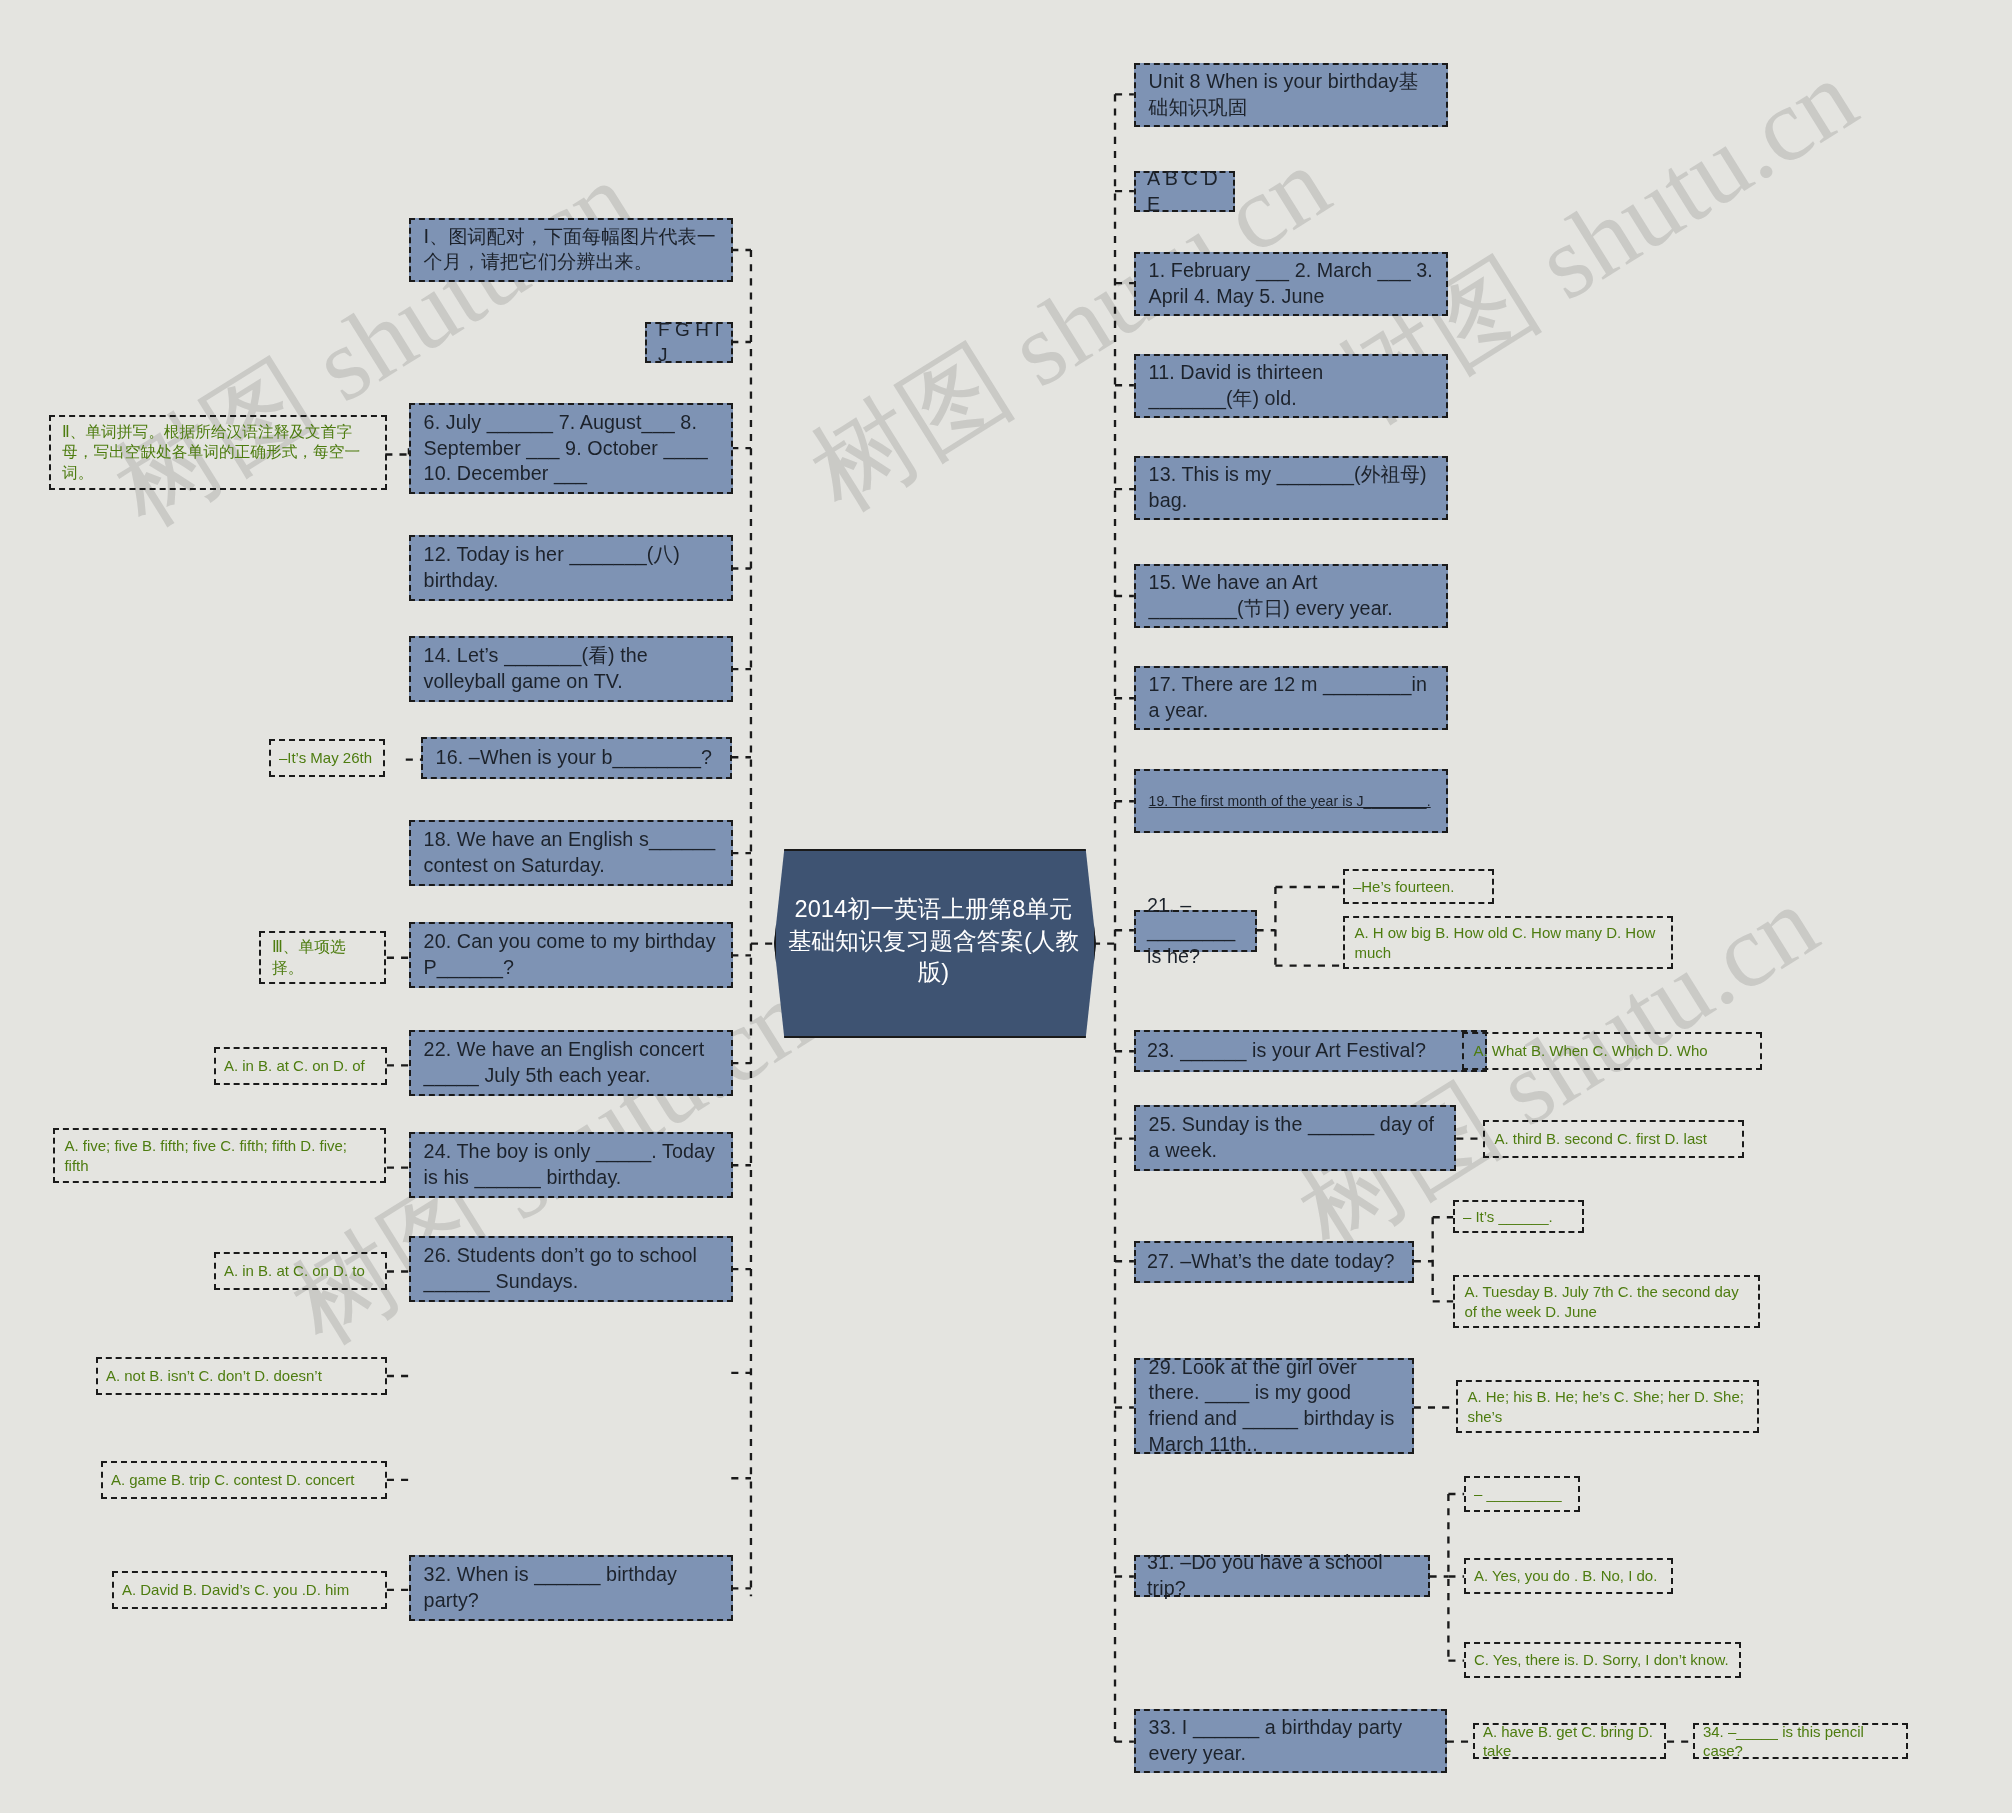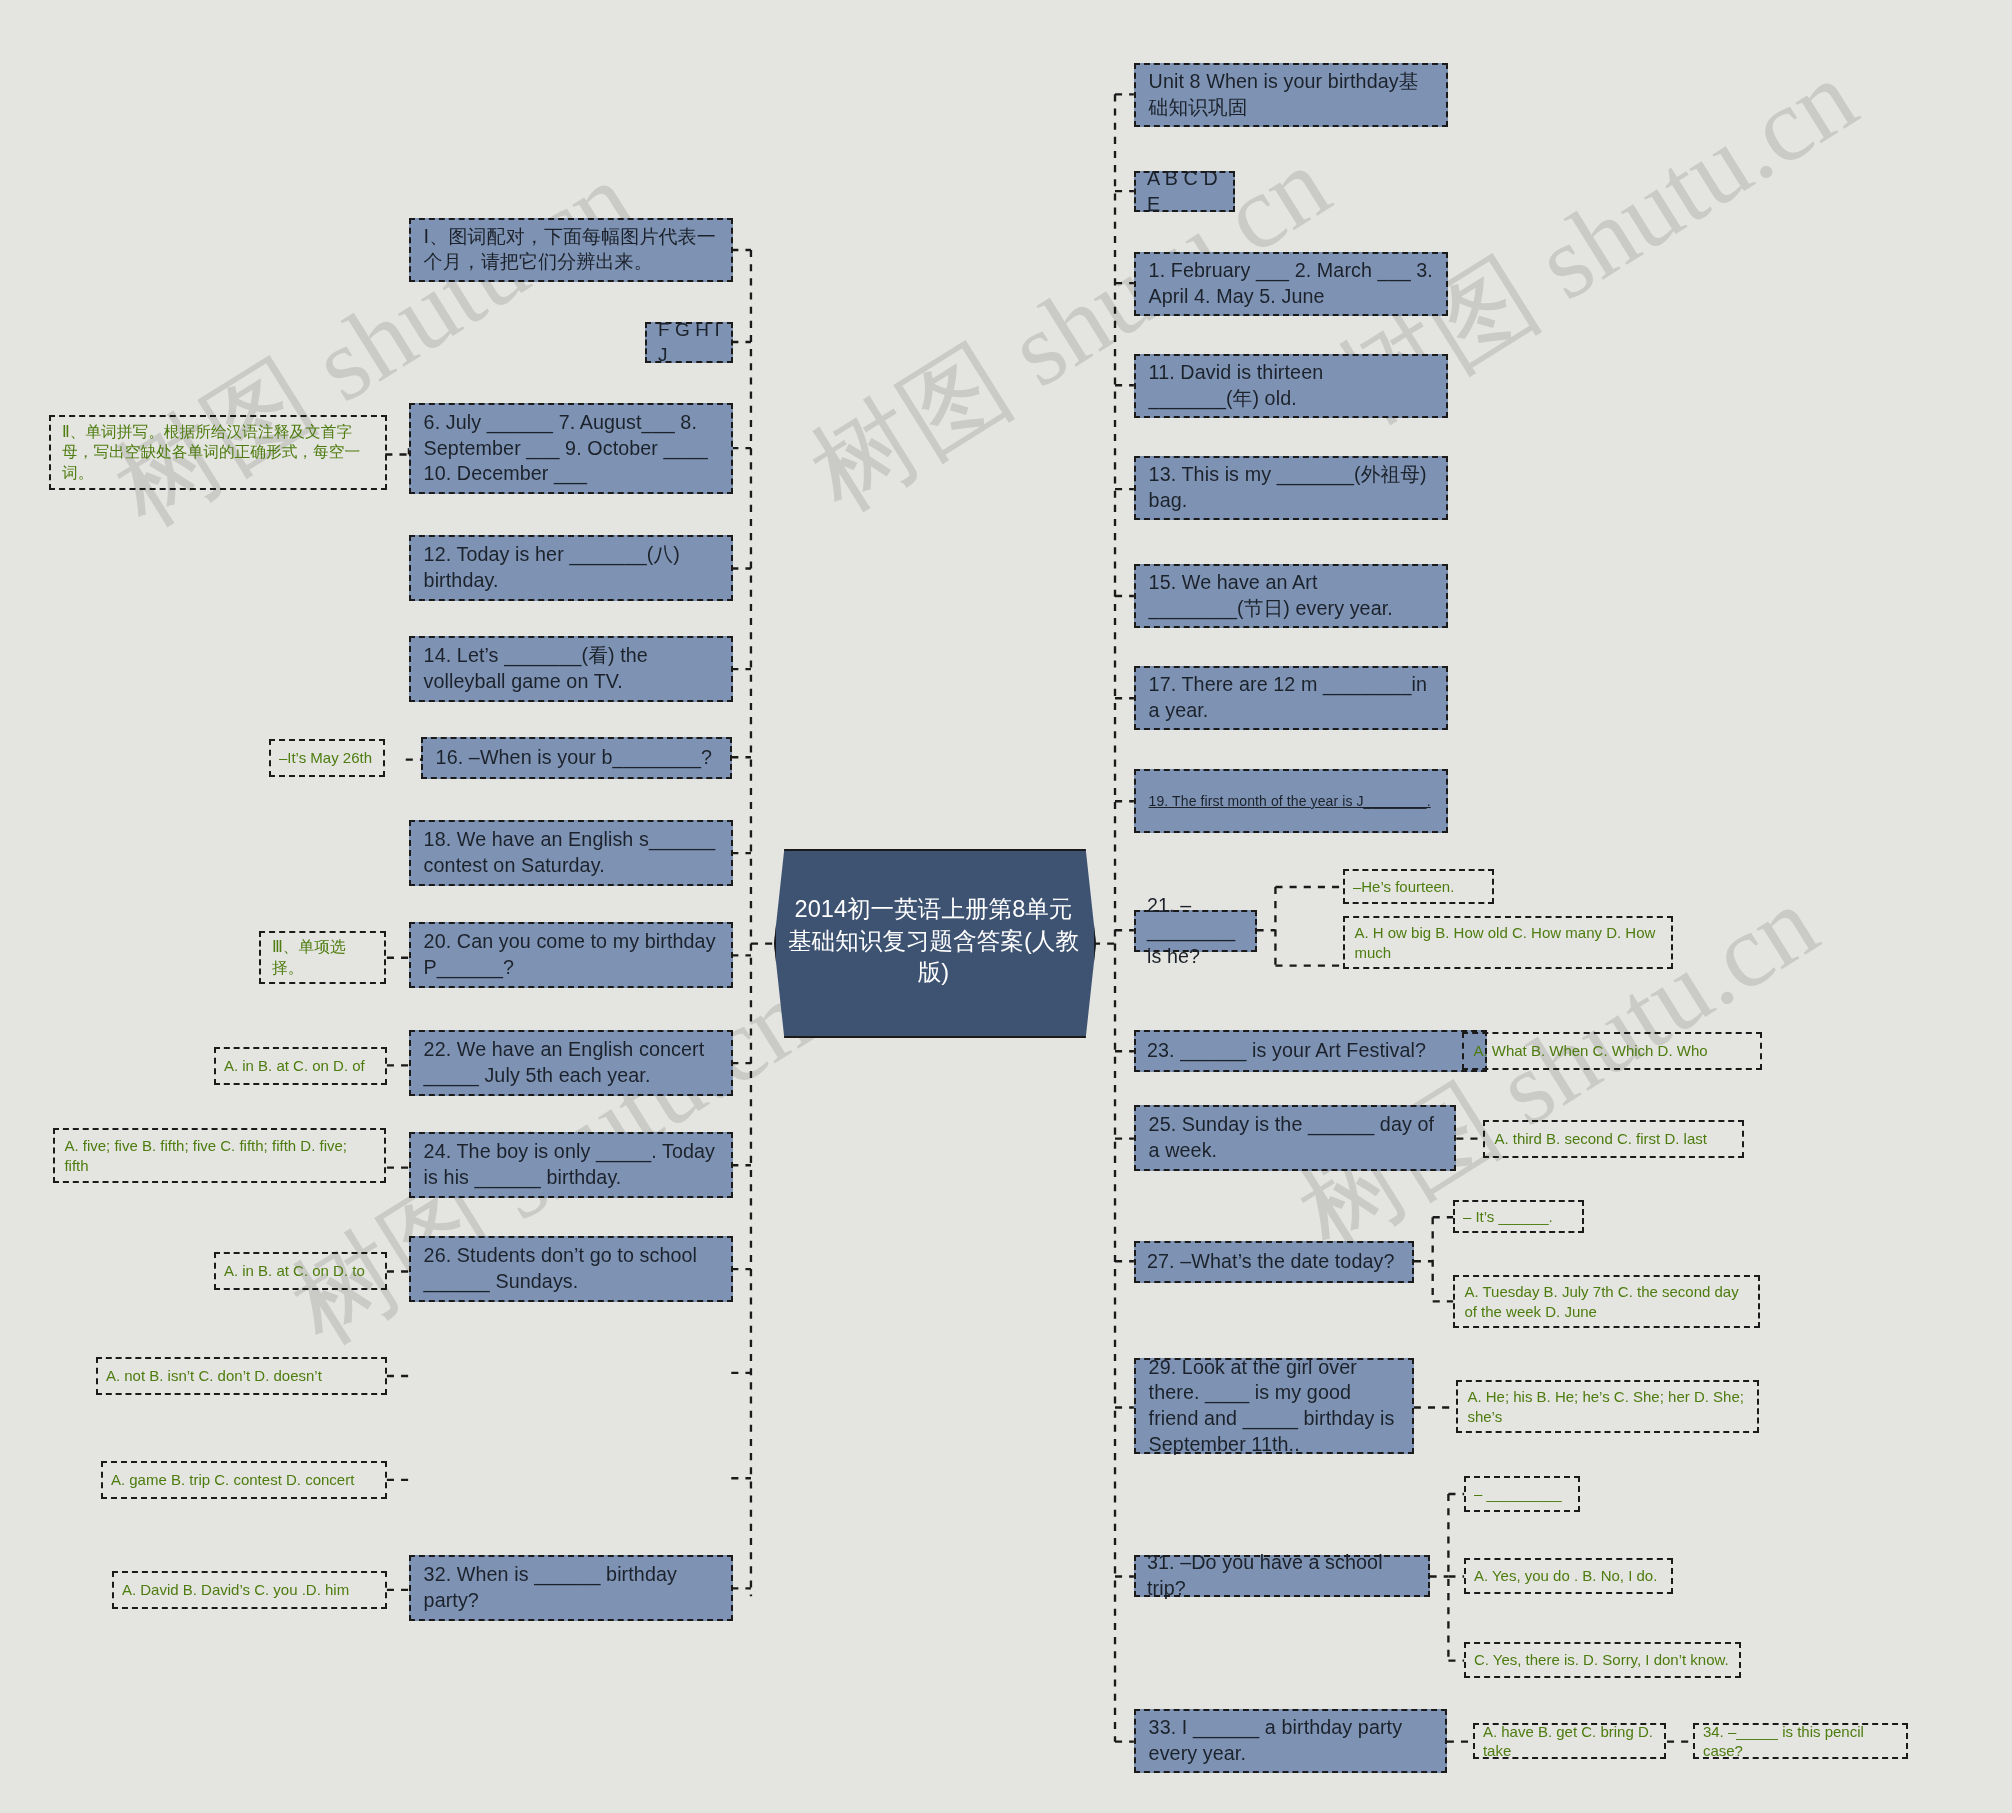--- a/index.html
+++ b/index.html
@@ -282,21 +282,21 @@
 
   <div class="node" style="left:1134px;top:1105px;width:322px;height:66px;padding:6.3px 12.6px;font-size:19.7px;">
     <span>25. Sunday is the ______ day of a week.</span>
   </div>
 
   <div class="node" style="left:1134px;top:1241px;width:280px;height:42px;padding:3.1px 11px;font-size:19.7px;">
     <span>27. –What’s the date today?</span>
   </div>
 
   <div class="node" style="left:1134px;top:1358px;width:280px;height:96px;padding:6.3px 12.6px;font-size:19.7px;">
-    <span>29. Look at the girl over there. ____ is my good friend and _____ birthday is September 11th..</span>
+    <span>29. Look at the girl over there. ____ is my good friend and _____ birthday is March 11th..</span>
   </div>
 
   <div class="node" style="left:1134px;top:1555px;width:296px;height:42px;padding:3.1px 11px;font-size:19.7px;">
     <span>31. –Do you have a school trip?</span>
   </div>
 
   <div class="node" style="left:1134px;top:1709px;width:313px;height:64px;padding:6.3px 12.6px;font-size:19.7px;">
     <span>33. I ______ a birthday party every year.</span>
   </div>
 

